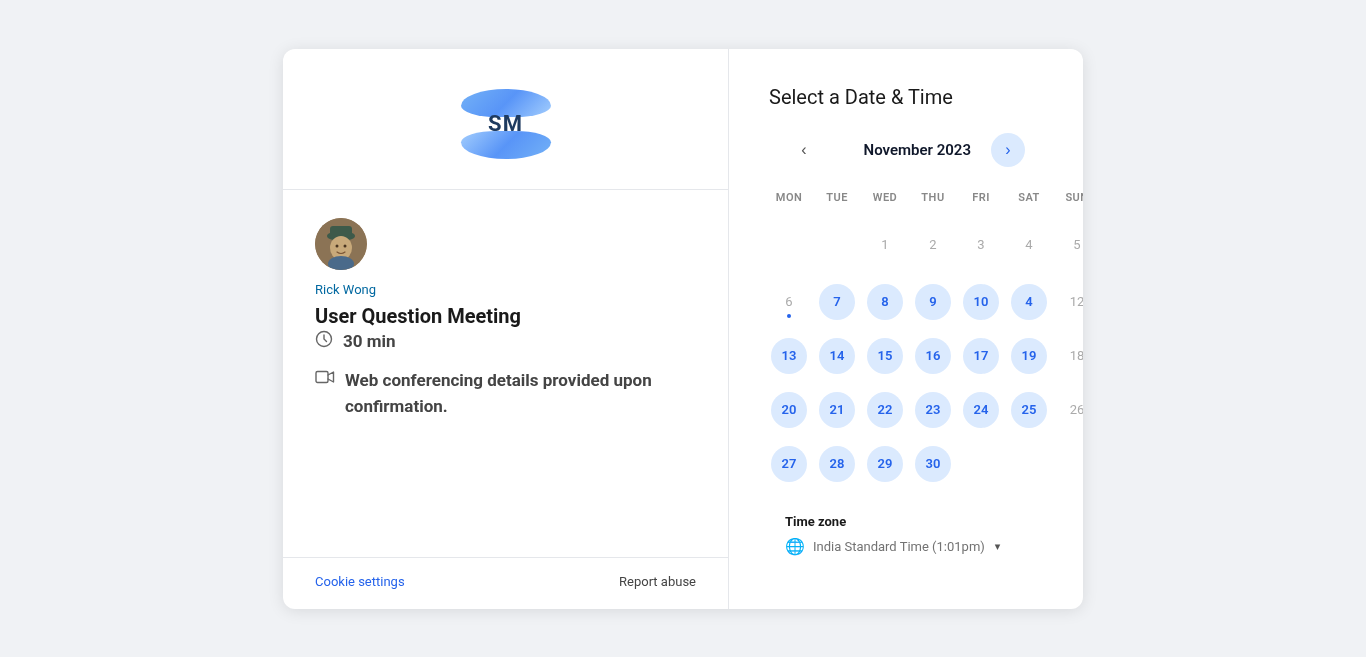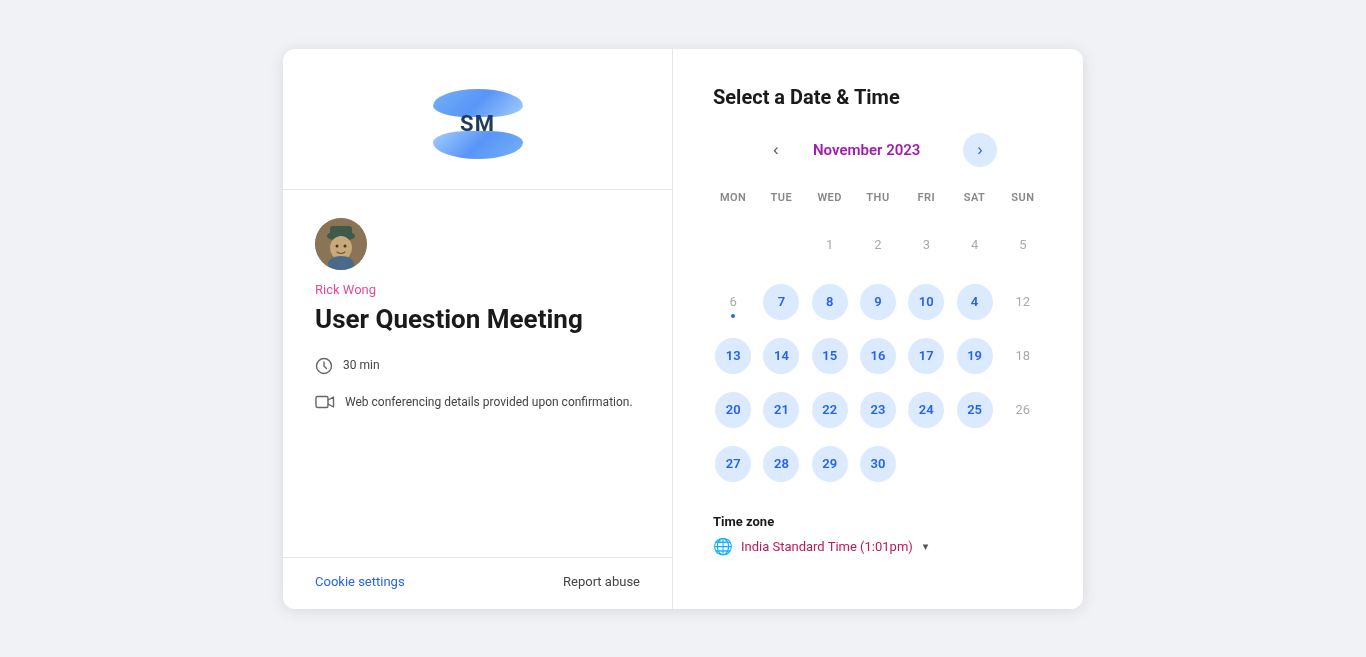--- a/index.html
+++ b/index.html
@@ -19,21 +19,21 @@
       background: #fff;
       border-radius: 12px;
       box-shadow: 0 2px 16px rgba(0,0,0,0.10);
       overflow: hidden;
       width: 800px;
       min-height: 560px;
     }
 
     
     .left-panel {
-      width: 390px;
+      width: 446px;
       display: flex;
       flex-direction: column;
       border-right: 1px solid #e5e7eb;
     }
 
     .logo-section {
       display: flex;
       justify-content: center;
       align-items: center;
       padding: 40px 20px 30px;
@@ -101,49 +101,49 @@
       overflow: hidden;
       background: linear-gradient(135deg, #8b7355 0%, #a08060 50%, #c4a882 100%);
       flex-shrink: 0;
       display: flex;
       align-items: center;
       justify-content: center;
     }
 
     .user-name {
       font-size: 13px;
-      color: #ec4899;
+      color: #0369a1;
       margin-bottom: 6px;
     }
 
     .meeting-title {
-      font-size: 26px;
+      font-size: 20px;
       font-weight: 700;
       color: #1a1a1a;
       line-height: 1.3;
-      margin-bottom: 20px;
     }
 
     .detail-row {
       display: flex;
       align-items: flex-start;
       gap: 10px;
       margin-bottom: 14px;
     }
 
     .detail-icon {
       flex-shrink: 0;
       margin-top: 1px;
       color: #666;
     }
 
     .detail-text {
-      font-size: 12px;
+      font-size: 17px;
       color: #444;
       line-height: 1.5;
+      font-weight: bold;
     }
 
     .bottom-links {
       padding: 16px 32px 20px;
       display: flex;
       justify-content: space-between;
       align-items: flex-start;
       border-top: 1px solid #e5e7eb;
     }
 
@@ -162,21 +162,21 @@
 
     
     .right-panel {
       flex: 1;
       padding: 36px 40px 28px;
       overflow-y: auto;
     }
 
     .section-title {
       font-size: 20px;
-      font-weight: 700;
+      font-weight: 400;
       color: #1a1a1a;
       margin-bottom: 24px;
     }
 
     .calendar-nav {
       display: flex;
       align-items: center;
       justify-content: center;
       gap: 20px;
       margin-bottom: 18px;
@@ -198,23 +198,23 @@
     }
 
     .nav-btn.active {
       background: #dbeafe;
       color: #2563eb;
     }
 
     .month-label {
       font-size: 15px;
       font-weight: 600;
-      color: #a21caf;
+      color: #0f172a;
       min-width: 130px;
-      text-align: left;
+      text-align: right;
     }
 
     .calendar-grid {
       display: grid;
       grid-template-columns: repeat(7, 1fr);
       gap: 8px;
       margin-bottom: 24px;
     }
 
     .day-header {
@@ -260,20 +260,21 @@
       border-radius: 50%;
       background: #2563eb;
       position: absolute;
       bottom: 2px;
       left: 50%;
       transform: translateX(-50%);
     }
 
     .timezone-section {
       margin-top: 4px;
+      margin-left: 16px;
     }
 
     .timezone-label {
       font-size: 13px;
       font-weight: 700;
       color: #1a1a1a;
       margin-bottom: 8px;
     }
 
     .timezone-select {
@@ -283,21 +284,21 @@
       cursor: pointer;
     }
 
     .globe-icon {
       color: #555;
       font-size: 16px;
     }
 
     .timezone-text {
       font-size: 13px;
-      color: #be185d;
+      color: #737373;
     }
 
     .tz-chevron {
       font-size: 11px;
       color: #555;
       margin-left: 2px;
     }
   </style>
 </head>
 <body>

